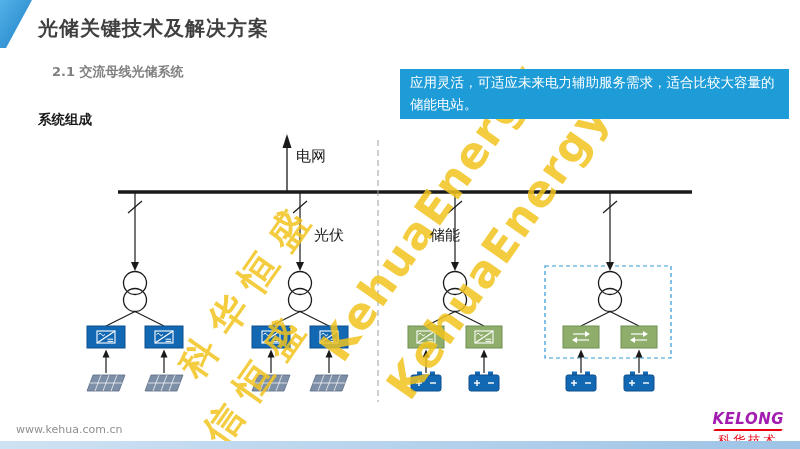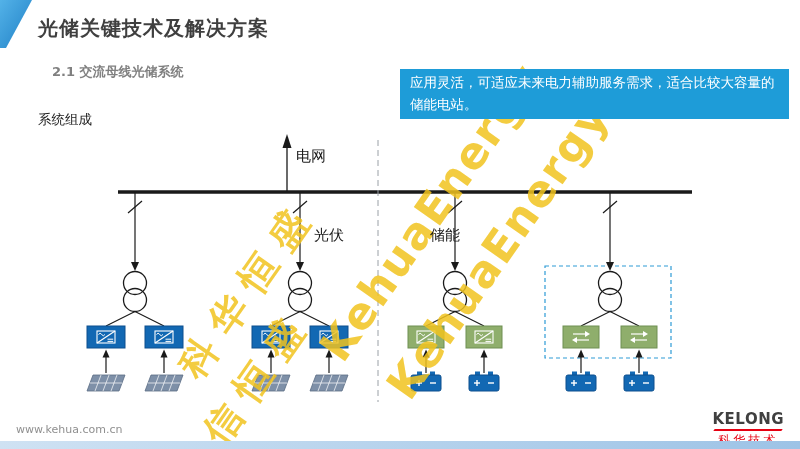--- a/index.html
+++ b/index.html
@@ -4,21 +4,21 @@
 <style>
   *{margin:0;padding:0;box-sizing:border-box}
   html,body{width:800px;height:449px}
   body{font-family:"DejaVu Sans","Liberation Sans",sans-serif;background:#fff}
   .slide{position:relative;width:800px;height:449px;overflow:hidden;background:#fff}
 
   .corner{position:absolute;left:0;top:0;z-index:3}
 
   .title{position:absolute;left:38px;top:15px;font-size:20px;font-weight:bold;color:#3f3f3f;letter-spacing:1px;z-index:4}
   .subtitle{position:absolute;left:52px;top:63px;font-size:13px;color:#808080;z-index:4}
-  .section-label{position:absolute;left:38px;top:111px;font-size:13.5px;font-weight:400;color:#1a1a1a;z-index:4}
+  .section-label{position:absolute;left:38px;top:111px;font-size:13.5px;font-weight:700;color:#1a1a1a;z-index:4}
 
   .callout{position:absolute;left:400px;top:69px;width:389px;background:#1e9cd8;color:#fff;
            font-size:13.5px;line-height:1.62;padding:3px 10px;z-index:6}
 
   .diagram-svg{position:absolute;left:0;top:0;width:800px;height:449px;z-index:1}
 
   .lbl{position:absolute;font-size:15px;color:#1a1a1a;z-index:4;white-space:nowrap}
   .lbl-grid{left:296px;top:147px}
   .lbl-pv{left:314px;top:226px}
   .lbl-ess{left:430px;top:226px}
@@ -28,21 +28,21 @@
   .wm-cjk{font-size:38px;letter-spacing:14px}
   .wm-latin{font-size:44px;letter-spacing:2px}
   #wm1{left:188px;top:348px}
   #wm2{left:330px;top:330px}
   #wm3{left:183px;top:457px}
   #wm4{left:397px;top:368px}
 
   .footer-url{position:absolute;left:16px;top:423px;font-size:11px;color:#8f8f8f;z-index:4}
 
   .logo{position:absolute;right:16px;top:411px;text-align:center;z-index:4}
-  .logo-text{color:#404040;font-weight:800;font-size:15px;letter-spacing:.5px;display:block;line-height:1.1}
+  .logo-text{color:#a21caf;font-style:italic;font-weight:800;font-size:15px;letter-spacing:.5px;display:block;line-height:1.1}
   .logo-line{height:2px;background:#e60012;margin:1px 2px;transform:skewX(-35deg)}
   .logo-sub{display:block;color:#e60012;font-size:12px;letter-spacing:3px}
 
   .bottom-bar{position:absolute;left:0;bottom:0;width:100%;height:8px;
               background:linear-gradient(90deg,#cfe2f3,#9dc3e6);z-index:5}
 </style>
 </head>
 <body>
 
 <div class="slide">

